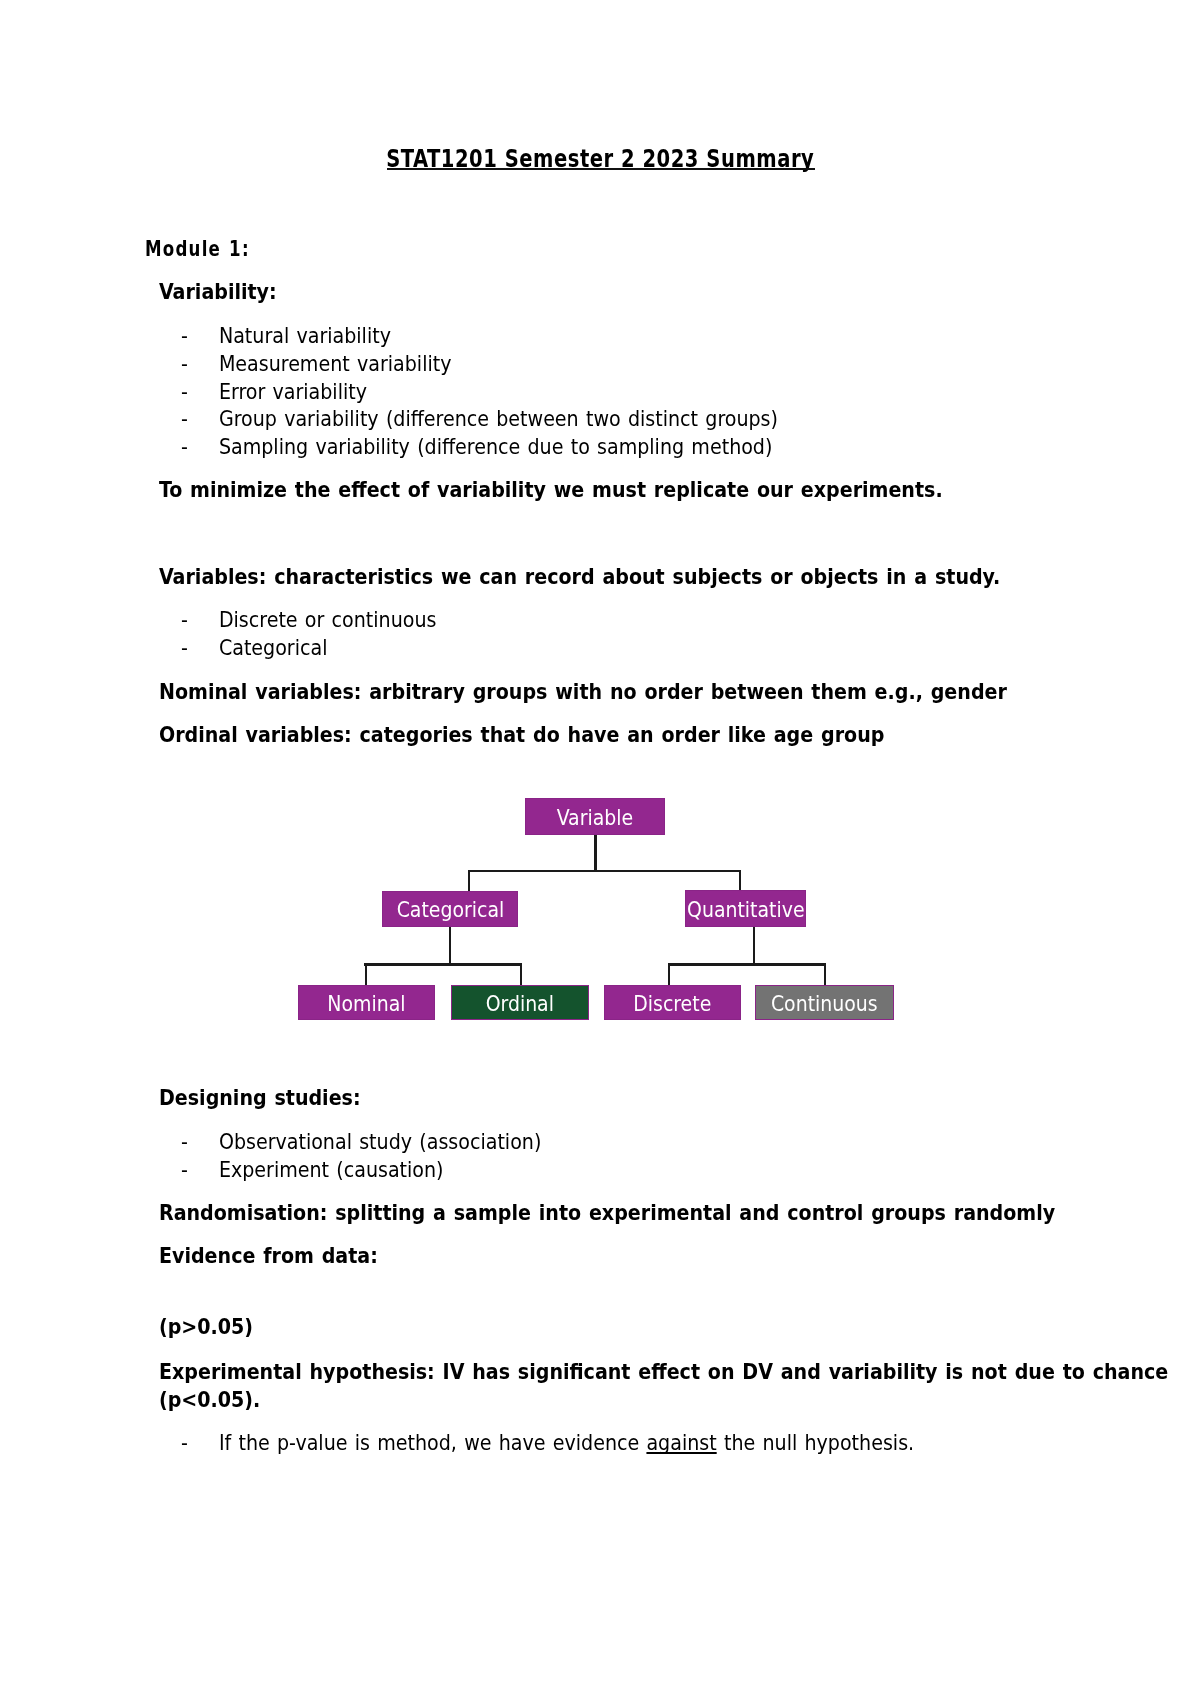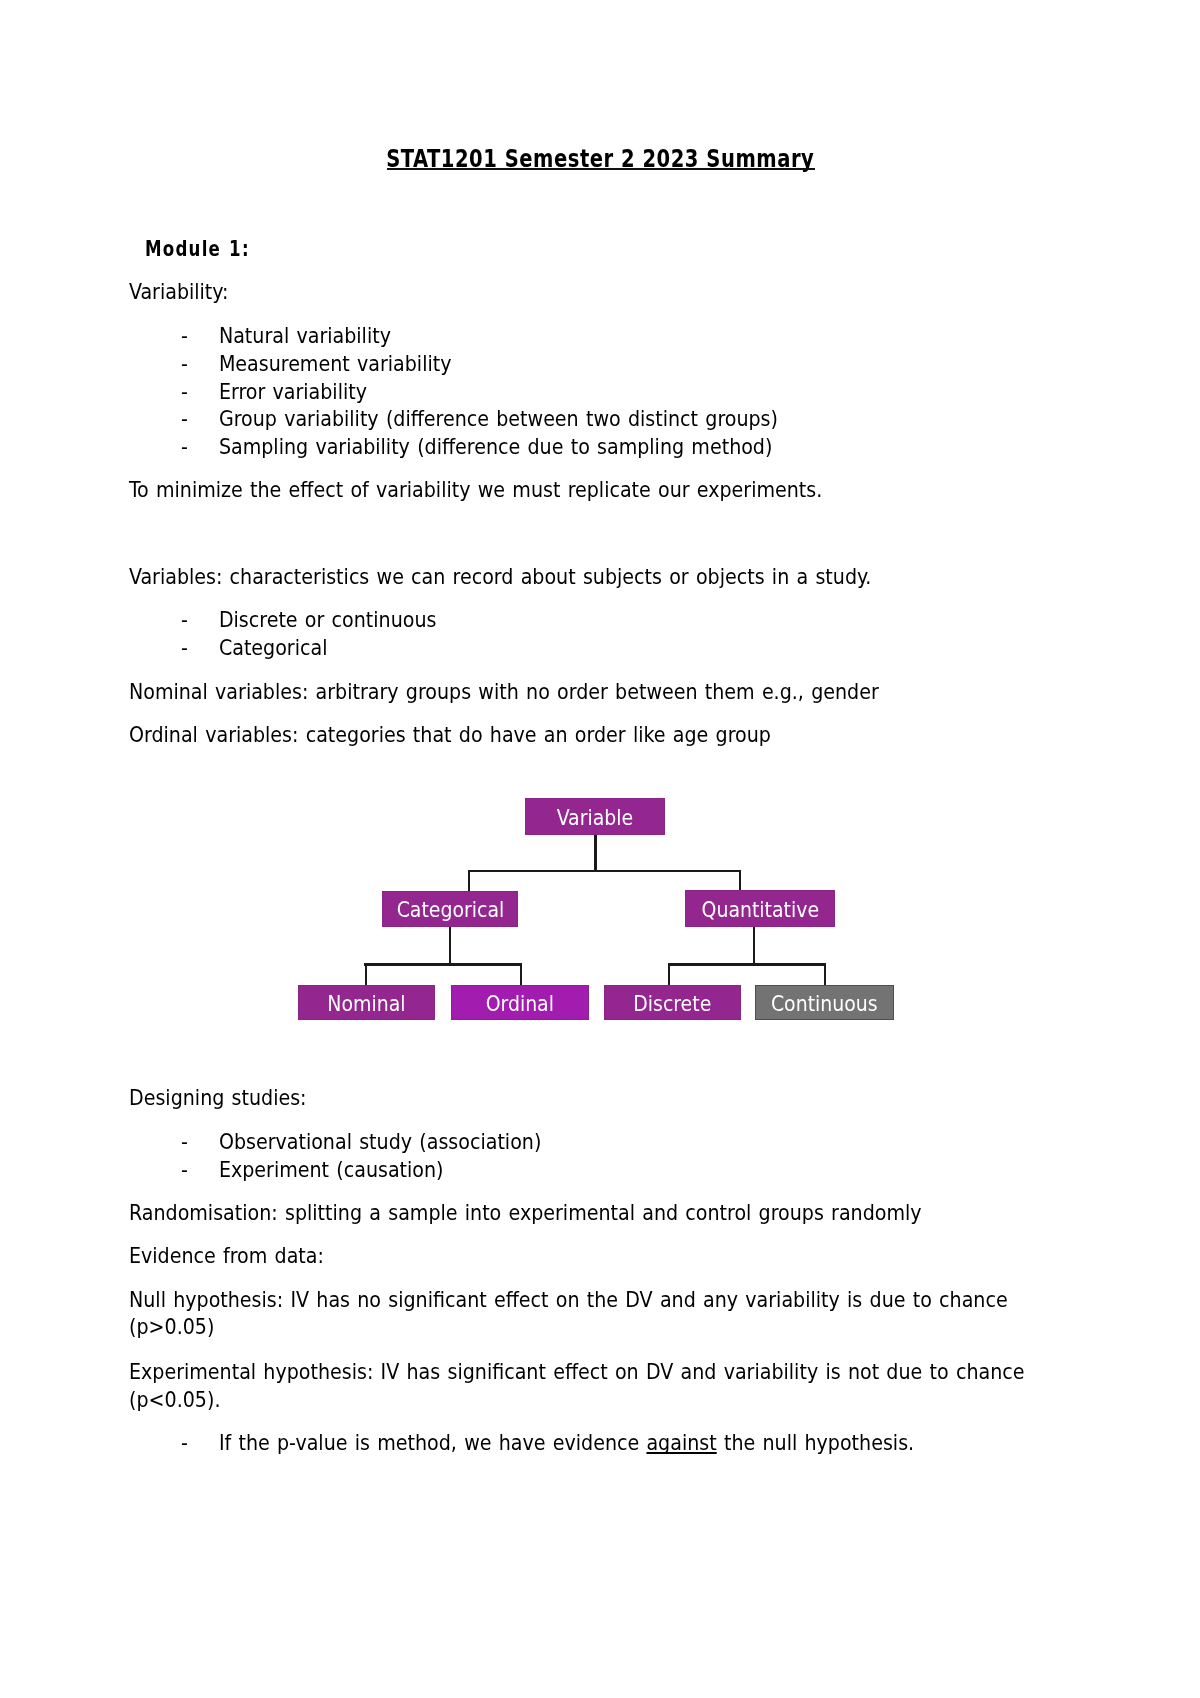--- a/index.html
+++ b/index.html
@@ -8,21 +8,21 @@
        font-family:"DejaVu Sans Condensed","DejaVu Sans",sans-serif;
        color:#000000;-webkit-font-smoothing:antialiased;}
   .page{position:absolute;left:0;top:0;width:1200px;height:1698px;border-radius:29px;}
   .doc-title{position:absolute;left:0;top:147.2px;width:1200px;text-align:center;line-height:1;}
   .doc-title span{display:inline-block;white-space:nowrap;
        font-family:"DejaVu Sans Condensed","DejaVu Sans",sans-serif;
        font-size:24.7px;font-weight:bold;letter-spacing:0.6px;
        transform:scaleX(0.88);transform-origin:center top;
        }
   .title-underline{position:absolute;left:386.5px;top:167.9px;width:428.5px;height:1.8px;background:#111;}
-  .para{position:absolute;left:129px;font-size:21.2px;line-height:27.6px;word-spacing:1.2px;}
+  .para{position:absolute;left:159px;font-size:21.2px;line-height:27.6px;word-spacing:1.2px;font-weight:bold;}
   .para.bold{font-weight:bold;font-size:21.5px;}
   .para.bold span{display:inline-block;transform:scaleX(0.86);transform-origin:left top;letter-spacing:1.42px;}
   .bullet{position:absolute;font-size:21.2px;line-height:27.6px;word-spacing:1.2px;}
   .bullet .dash{position:absolute;left:181px;}
   .bullet .btxt{position:absolute;left:218.9px;white-space:nowrap;}
   .u{text-decoration:underline;text-underline-offset:2.0px;text-decoration-thickness:1.5px;text-decoration-skip-ink:none;}
   
   .diagram{position:absolute;left:0;top:0;width:1200px;height:1698px;}
   .node{position:absolute;background:#93278F;border:1px solid #8a2487;box-sizing:border-box;
         color:#ffffff;font-size:21.0px;display:flex;align-items:center;justify-content:center;line-height:1;padding-top:3.6px;
@@ -89,42 +89,42 @@
     <div class="edge" style="left: 364.9px; top: 963.3px; width: 2px; height: 21.9px; background-color: rgb(26, 26, 26);"></div>
     <div class="edge" style="left: 519.6px; top: 963.3px; width: 2px; height: 21.9px; background-color: rgb(26, 26, 26);"></div>
 
     <div class="edge" style="left: 753.2px; top: 926.8px; width: 2px; height: 37.5px; background-color: rgb(26, 26, 26);"></div>
     <div class="edge" style="left: 667.7px; top: 963.3px; width: 157.2px; height: 2.3px; background-color: rgb(26, 26, 26);"></div>
     <div class="edge" style="left: 668px; top: 963.3px; width: 2px; height: 21.9px; background-color: rgb(26, 26, 26);"></div>
     <div class="edge" style="left: 823.5px; top: 963.3px; width: 2px; height: 21.9px; background-color: rgb(26, 26, 26);"></div>
 
     <div class="node" style="left: 525px; top: 798.1px; width: 140px; height: 36.6px; background-color: rgb(147, 39, 143); border-color: rgb(138, 36, 135); color: rgb(255, 255, 255); text-align: right;">Variable</div>
     <div class="node" style="left: 382.4px; top: 890.9px; width: 136.1px; height: 36px; background-color: rgb(147, 39, 143); border-color: rgb(138, 36, 135); color: rgb(255, 255, 255);">Categorical</div>
-    <div class="node" style="left: 685.3px; top: 890.2px; width: 150px; height: 36.5px; background-color: rgb(147, 39, 143); border-color: rgb(138, 36, 135); color: rgb(255, 255, 255);">Quantitative</div>
+    <div class="node" style="left: 685.3px; top: 890.2px; width: 121px; height: 36.5px; background-color: rgb(147, 39, 143); border-color: rgb(138, 36, 135); color: rgb(255, 255, 255);">Quantitative</div>
     <div class="node" style="left: 297.9px; top: 985.2px; width: 137px; height: 34.6px; background-color: rgb(147, 39, 143); border-color: rgb(138, 36, 135); color: rgb(255, 255, 255); text-align: center;">Nominal</div>
-    <div class="node" style="left: 450.7px; top: 985.2px; width: 138.2px; height: 34.6px; background-color: #a21caf; border-color: rgb(138, 36, 135); color: rgb(255, 255, 255);">Ordinal</div>
+    <div class="node" style="left: 450.7px; top: 985.2px; width: 138.2px; height: 34.6px; background-color: #14532d; border-color: rgb(138, 36, 135); color: rgb(255, 255, 255);">Ordinal</div>
     <div class="node" style="left: 603.6px; top: 985.2px; width: 137.4px; height: 34.6px; background-color: rgb(147, 39, 143); border-color: rgb(138, 36, 135); color: rgb(255, 255, 255);">Discrete</div>
     <div class="node" style="left: 754.6px; top: 985.2px; width: 139.4px; height: 34.6px; background-color: #737373; border-color: rgb(138, 36, 135); color: rgb(255, 255, 255);">Continuous</div>
   </div>
 
   <div class="para" style="top:1084.0px">Designing studies:</div>
 
   <div class="bullet" style="top:1128.4px">
       <span class="dash">-</span>
       <span class="btxt">Observational study (association)</span>
     </div>
   <div class="bullet" style="top:1155.9px">
       <span class="dash">-</span>
       <span class="btxt">Experiment (causation)</span>
     </div>
 
   <div class="para" style="top:1198.6px">Randomisation: splitting a sample into experimental and control groups randomly</div>
   <div class="para" style="top:1242.4px">Evidence from data:</div>
 
-  <div class="para" style="top:1285.9px"><span>Null hypothesis: IV has no significant effect on the DV and any variability is due to chance</span><br><span>(p&gt;0.05)</span></div>
+  <div class="para" style="top:1285.9px"><br><span>(p&gt;0.05)</span></div>
 
   <div class="para" style="top:1358.0px"><span>Experimental hypothesis: IV has significant effect on DV and variability is not due to chance</span><br><span>(p&lt;0.05).</span></div>
 
   <div class="bullet" style="top:1429.4px">
       <span class="dash">-</span>
       <span class="btxt"><span>If the p-value is method, we have evidence </span><span class="u">against</span><span> the null hypothesis.</span></span>
     </div>
 
 </div>
 

